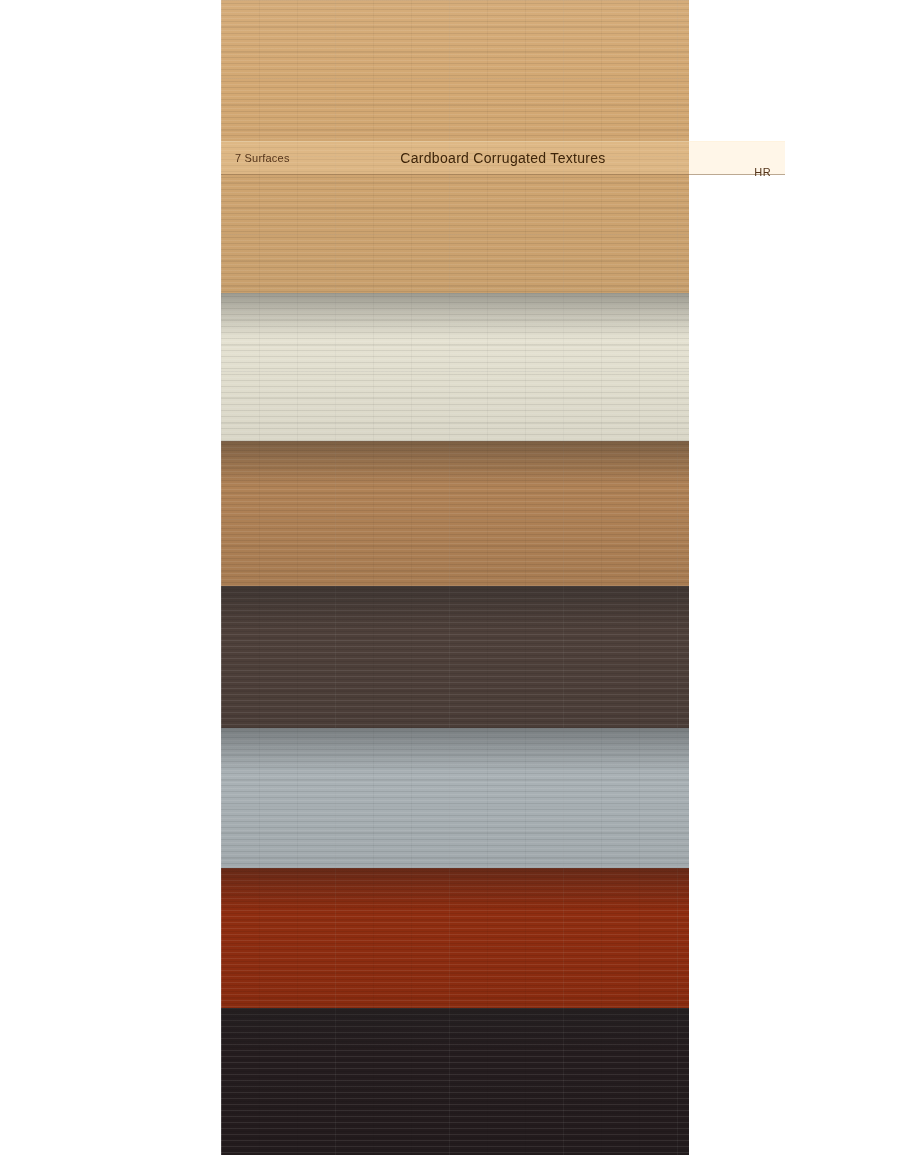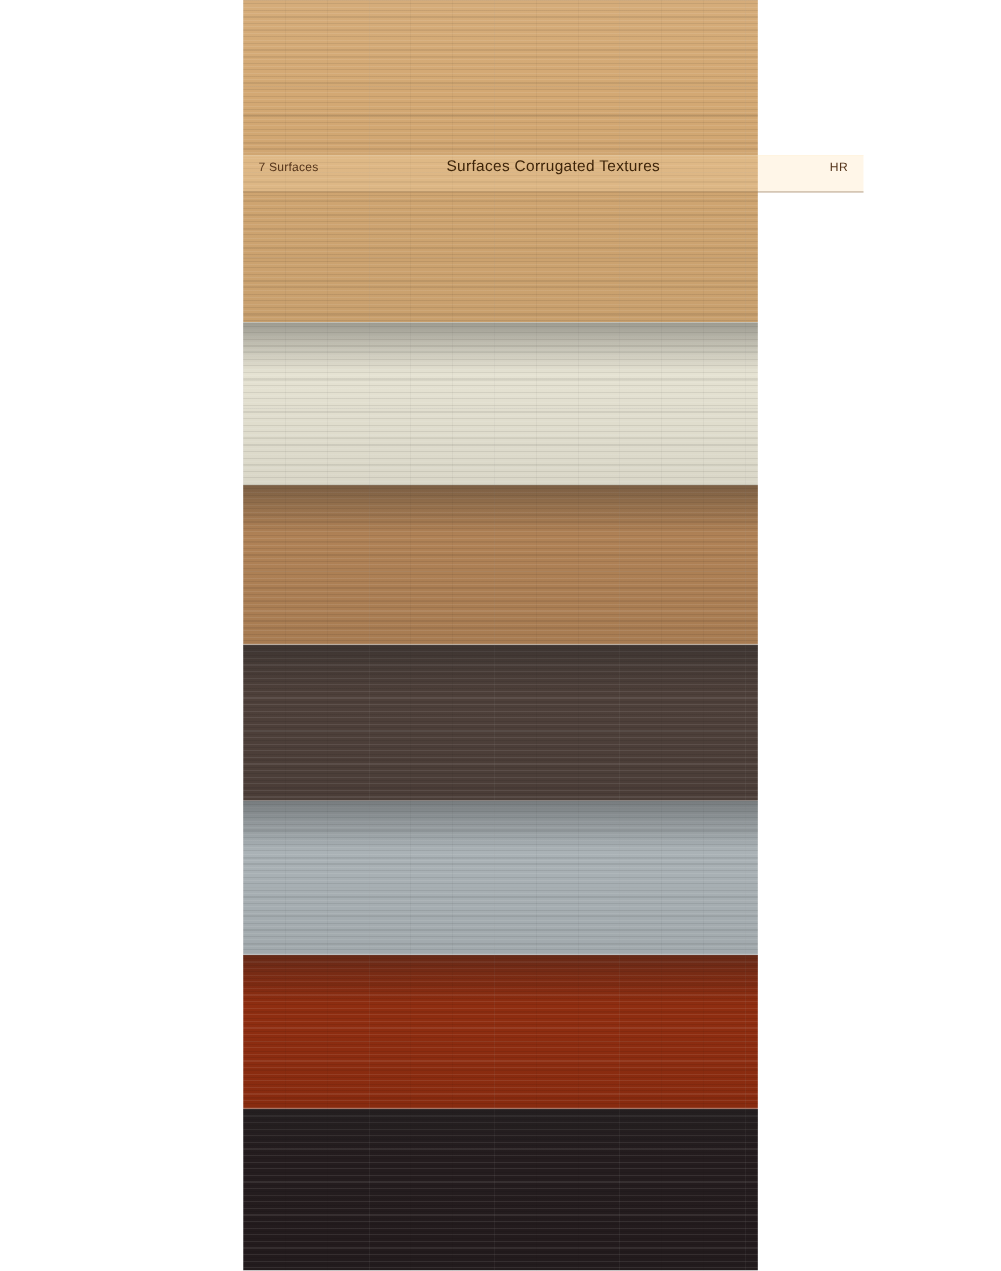--- a/index.html
+++ b/index.html
@@ -74,21 +74,21 @@
     position:absolute;inset:0;
     background:linear-gradient(to bottom, rgba(255,255,255,0.05), rgba(0,0,0,0) 30%, rgba(0,0,0,0.05));
   }
 
   
   #label-bar{
     position:absolute;left:221px;top:141px;width:564px;height:27px;
     background:rgba(255,226,180,0.30);
     border-top:1px solid rgba(255,240,210,0.38);
     border-bottom:1px solid rgba(90,55,20,0.40);
-    display:flex;align-items:flex-end;
+    display:flex;align-items:center;
     box-sizing:border-box;
     padding:16px 14px;
   }
   #label-left{
     font-size:11px;color:#54341a;letter-spacing:.2px;white-space:nowrap;
     flex:0 0 auto;width:120px;
   }
   #label-title{
     flex:1 1 auto;text-align:center;
     font-size:14px;color:#3d2409;letter-spacing:.3px;white-space:nowrap;
@@ -165,17 +165,17 @@
       <div class="ribs"></div>
       <div class="seams"></div>
       <div class="shade"></div>
       <div class="vign"></div>
     </div>
 
   </div>
 
   <div id="label-bar">
     <div id="label-left">7 Surfaces</div>
-    <div id="label-title">Surfaces Corrugated Textures</div>
+    <div id="label-title">Cardboard Corrugated Textures</div>
     <div id="label-right">HR</div>
   </div>
 
 </div>
 
 </body></html>

